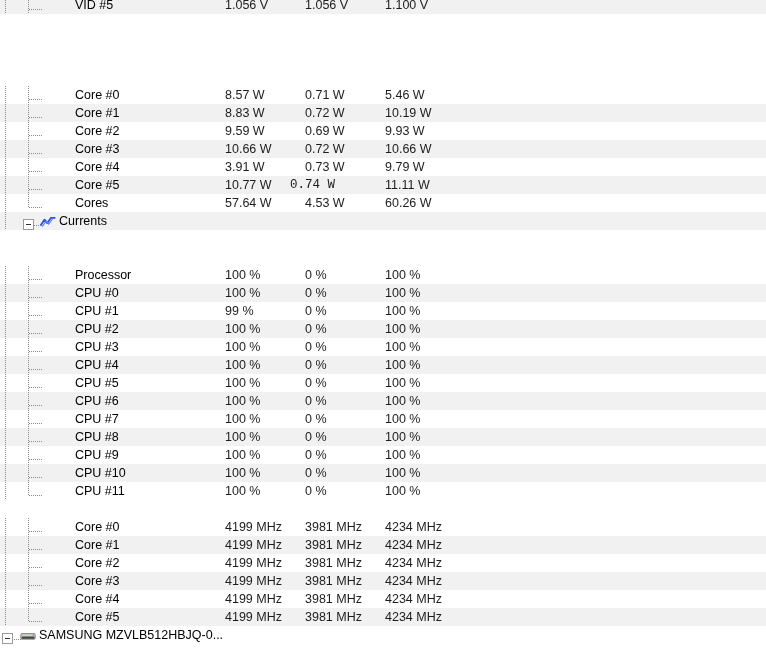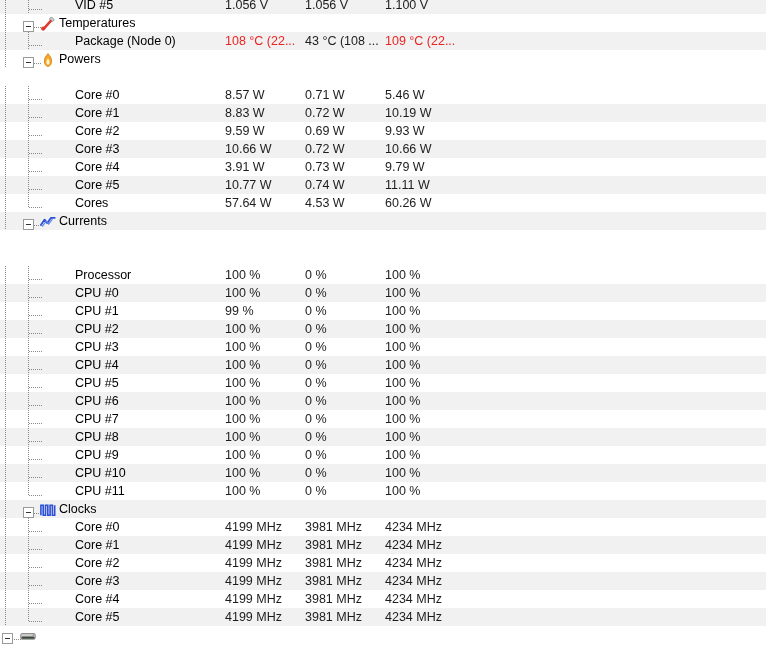--- a/index.html
+++ b/index.html
@@ -103,56 +103,20 @@
 <div id="tree">
     <div class="row alt" style="top: -4px; position: absolute;">
       <div class="vline" style="left: 5px;"></div>
       <div class="vline" style="left: 28px;"></div>
       <div class="elbow" style="left: 29px; width: 14px;"></div>
       <div class="label" style="left: 75px;">VID #5</div>
       <div class="val" style="left: 225px;">1.056 V</div>
       <div class="val" style="left: 305px;">1.056 V</div>
       <div class="val" style="left: 385px;">1.100 V</div>
     </div>
-    <div class="row plain" style="top: 14px; position: absolute;">
-      <div class="vline" style="left: 5px;"></div>
-      <div class="elbow" style="left: 34px; width: 7px;"></div>
-      <div class="expander" style="left: 23px;"></div>
-      <div class="icon" style="left: 40px;">
-        <svg width="16" height="14" viewBox="0 0 16 14">
-          <g>
-            <rect x="9.5" y="0.8" width="4.6" height="3.2" rx="1.4" transform="rotate(42 11.8 2.4)" fill="#c9c9c9" stroke="#8d8d8d" stroke-width="0.7"></rect>
-            <path d="M3.6 11.8 L10.6 4.2" stroke="#e03a2f" stroke-width="2.6" stroke-linecap="round"></path>
-            <circle cx="3.2" cy="11.6" r="2.1" fill="#e03a2f"></circle>
-          </g>
-        </svg>
-      </div>
-      <div class="label group-label" style="left: 59px;">Temperatures</div>
-    </div>
-    <div class="row alt" style="top: 32px; position: absolute;">
-      <div class="vline" style="left: 5px;"></div>
-      <div class="vline" style="left: 28px;"></div>
-      <div class="elbow" style="left: 29px; width: 14px;"></div>
-      <div class="label" style="left: 75px;">Package (Node 0)</div>
-      <div class="val hot" style="left: 225px;">108 °C  (22...</div>
-      <div class="val" style="left: 305px;">43 °C  (108 ...</div>
-      <div class="val hot" style="left: 385px;">109 °C  (22...</div>
-    </div>
-    <div class="row plain" style="top: 50px; position: absolute;">
-      <div class="vline" style="left: 5px;"></div>
-      <div class="elbow" style="left: 34px; width: 7px;"></div>
-      <div class="expander" style="left: 23px;"></div>
-      <div class="icon" style="left: 40px;">
-        <svg width="16" height="14" viewBox="0 0 16 14">
-          <path d="M8 0.6 C6.3 3 4.4 4.4 4.4 7.8 C4.4 11 6 13.4 8 13.4 C10 13.4 11.6 11 11.6 7.8 C11.6 4.4 9.7 3 8 0.6 Z" fill="#f6a623" stroke="#d07f10" stroke-width="0.8"></path>
-          <path d="M8 5.2 C7.1 6.6 6.4 7.4 6.4 9 C6.4 10.6 7.1 11.8 8 11.8 C8.9 11.8 9.6 10.6 9.6 9 C9.6 7.4 8.9 6.6 8 5.2 Z" fill="#fff3d0"></path>
-        </svg>
-      </div>
-      <div class="label group-label" style="left: 59px;">Powers</div>
-    </div>
     <div class="row plain" style="top: 86px; position: absolute;">
       <div class="vline" style="left: 5px;"></div>
       <div class="vline" style="left: 28px;"></div>
       <div class="elbow" style="left: 29px; width: 14px;"></div>
       <div class="label" style="left: 75px;">Core #0</div>
       <div class="val" style="left: 225px;">8.57 W</div>
       <div class="val" style="left: 305px;">0.71 W</div>
       <div class="val" style="left: 385px;">5.46 W</div>
     </div>
     <div class="row alt" style="top: 104px; position: absolute;">
@@ -190,21 +154,21 @@
       <div class="val" style="left: 225px;">3.91 W</div>
       <div class="val" style="left: 305px;">0.73 W</div>
       <div class="val" style="left: 385px;">9.79 W</div>
     </div>
     <div class="row alt" style="top: 176px; position: absolute;">
       <div class="vline" style="left: 5px;"></div>
       <div class="vline" style="left: 28px;"></div>
       <div class="elbow" style="left: 29px; width: 14px;"></div>
       <div class="label" style="left: 75px;">Core #5</div>
       <div class="val" style="left: 225px;">10.77 W</div>
-      <div class="val" style="left: 305px;">0.74 W</div>
+      <div class="val" style="left: 290px; font-family: Liberation Mono, monospace;">0.74 W</div>
       <div class="val" style="left: 385px;">11.11 W</div>
     </div>
     <div class="row plain" style="top: 194px; position: absolute;">
       <div class="vline" style="left: 5px;"></div>
       <div class="halfline" style="left: 28px;"></div>
       <div class="elbow" style="left: 29px; width: 14px;"></div>
       <div class="label" style="left: 75px;">Cores</div>
       <div class="val" style="left: 225px;">57.64 W</div>
       <div class="val" style="left: 305px;">4.53 W</div>
       <div class="val" style="left: 385px;">60.26 W</div>
@@ -330,31 +294,20 @@
       <div class="val" style="left: 385px;">100 %</div>
     </div>
     <div class="row plain" style="top: 482px; position: absolute;">
       <div class="vline" style="left: 5px;"></div>
       <div class="halfline" style="left: 28px;"></div>
       <div class="elbow" style="left: 29px; width: 14px;"></div>
       <div class="label" style="left: 75px;">CPU #11</div>
       <div class="val" style="left: 225px;">100 %</div>
       <div class="val" style="left: 305px;">0 %</div>
       <div class="val" style="left: 385px;">100 %</div>
-    </div>
-    <div class="row alt" style="top: 500px; position: absolute;">
-      <div class="vline" style="left: 5px;"></div>
-      <div class="elbow" style="left: 34px; width: 7px;"></div>
-      <div class="expander" style="left: 23px;"></div>
-      <div class="icon" style="left: 40px;">
-        <svg width="16" height="14" viewBox="0 0 16 14">
-          <path d="M0.9 12.2 L0.9 2.2 L3.2 2.2 L3.2 12.2 L5.5 12.2 L5.5 2.2 L7.8 2.2 L7.8 12.2 L10.1 12.2 L10.1 2.2 L12.4 2.2 L12.4 12.2 L14.7 12.2 L14.7 2.2" stroke="#2b4fd8" stroke-width="1.6" fill="none"></path>
-        </svg>
-      </div>
-      <div class="label group-label" style="left: 59px;">Clocks</div>
     </div>
     <div class="row plain" style="top: 518px; position: absolute;">
       <div class="vline" style="left: 5px;"></div>
       <div class="vline" style="left: 28px;"></div>
       <div class="elbow" style="left: 29px; width: 14px;"></div>
       <div class="label" style="left: 75px;">Core #0</div>
       <div class="val" style="left: 225px;">4199 MHz</div>
       <div class="val" style="left: 305px;">3981 MHz</div>
       <div class="val" style="left: 385px;">4234 MHz</div>
     </div>
@@ -406,14 +359,15 @@
     <div class="row plain" style="top: 626px; position: absolute;">
       <div class="expander" style="left: 2px;"></div>
       <div class="elbow" style="left: 14px; width: 7px;"></div>
       <div class="icon" style="left: 20px;">
         <svg width="16" height="14" viewBox="0 0 16 14">
           <rect x="0.8" y="4.6" width="14.4" height="5.6" rx="1.1" fill="#cfcfcf" stroke="#7a7a7a" stroke-width="0.9"></rect>
           <rect x="1.6" y="7.4" width="12.8" height="2.4" rx="0.6" fill="#3c4a3c"></rect>
           <circle cx="13.2" cy="6.1" r="0.65" fill="#6f6f6f"></circle>
         </svg>
       </div>
+      <div class="label group-label" style="left: 39px;">SAMSUNG MZVLB512HBJQ-0...</div>
     </div>
   </div>
 
 </body></html>

